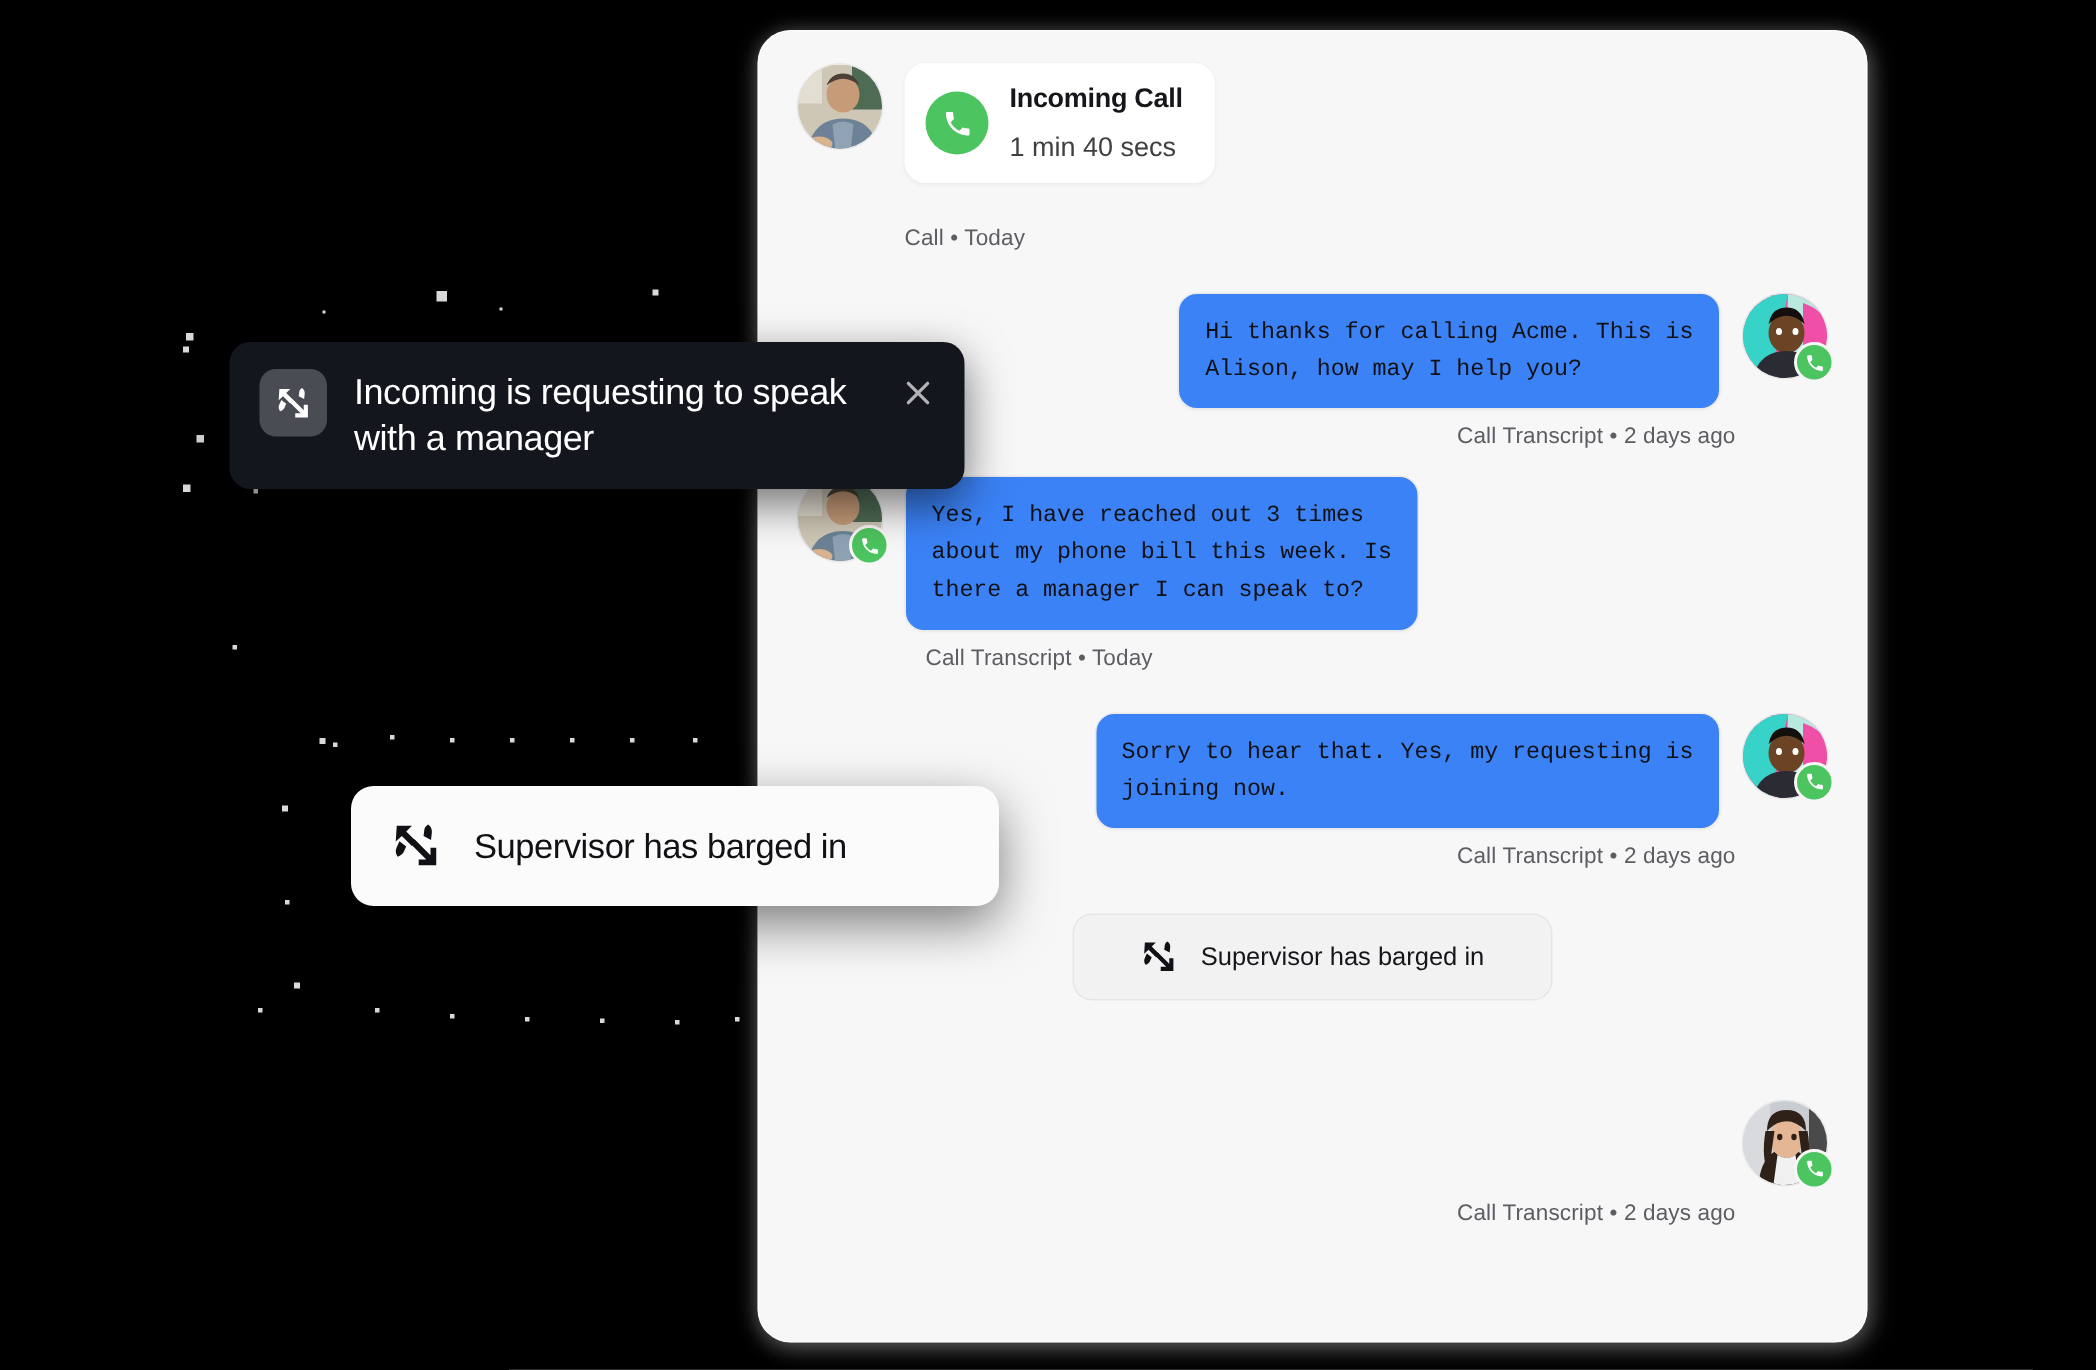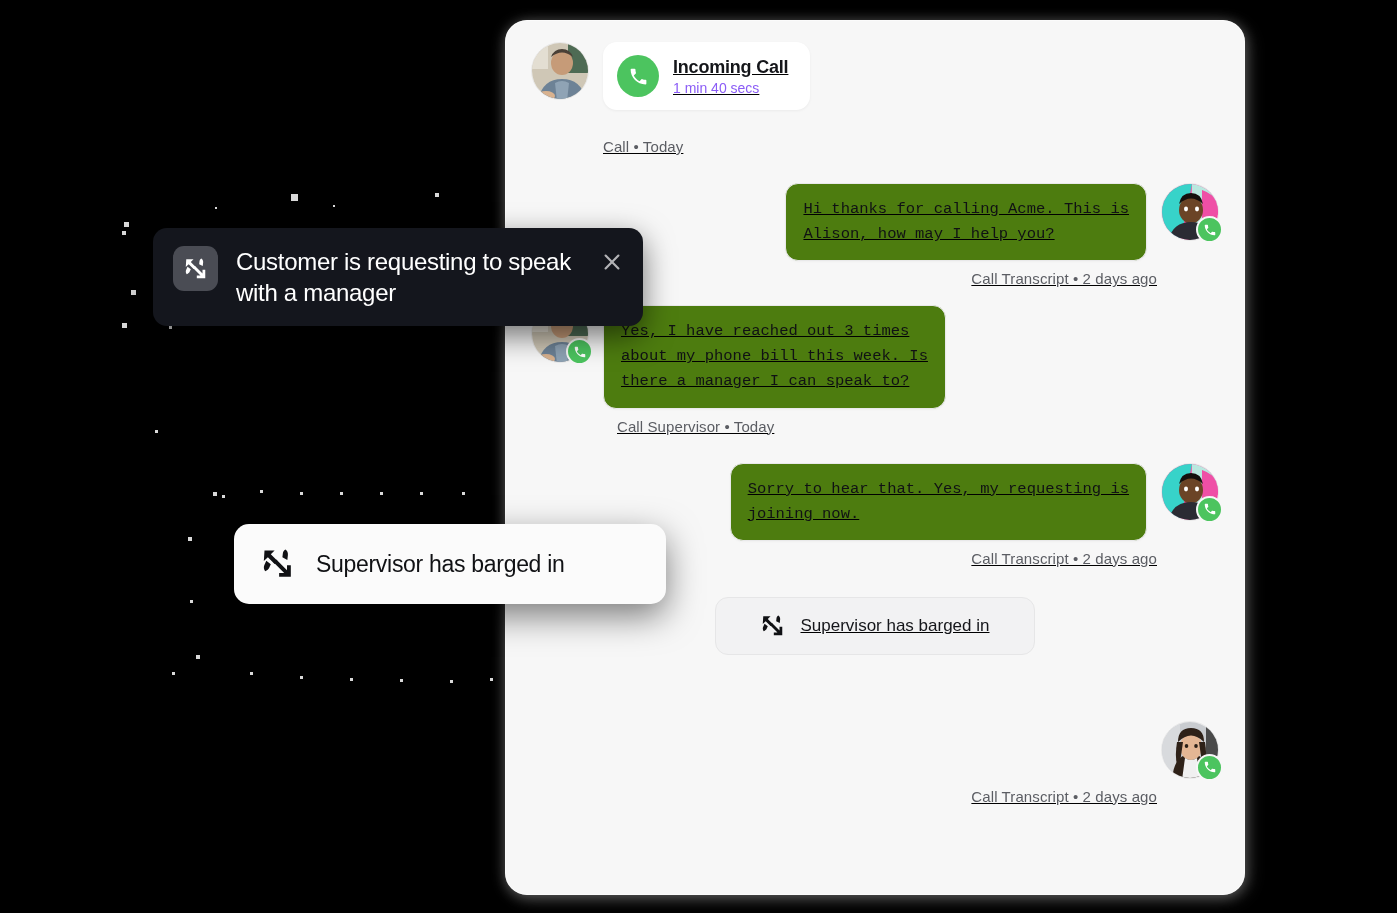--- a/index.html
+++ b/index.html
@@ -38,21 +38,21 @@
   }
   
   #chat-panel::before{
     content:"";
     position:absolute; inset:0;
     border-radius:22px;
     border:1px solid rgba(255,255,255,0.55);
     pointer-events:none;
   }
 
-  .panel-inner { position: relative; width: 100%; height: 100%; padding: 22px 26px 0 26px; text-decoration: underline; }
+  .panel-inner { position: relative; width: 100%; height: 100%; padding: 22px 26px 0 26px; }
 
   
   .call-header { display: flex; align-items: flex-start; gap: 14px; }
 
   .avatar {
     position: relative;
     width: 58px; height: 58px;
     border-radius: 50%;
     flex: 0 0 58px;
     overflow: visible;
@@ -84,37 +84,37 @@
     box-shadow: 0 1px 3px rgba(0,0,0,.05);
   }
   .call-circle {
     width: 42px; height: 42px; border-radius: 50%;
     background: #4cc45f;
     display: flex; align-items: center; justify-content: center;
     flex: 0 0 42px;
   }
   .call-circle svg { width: 21px; height: 21px; fill: #ffffff; }
   .call-title { font-size: 18px; font-weight: 700; color: #15161a; letter-spacing: -.2px; }
-  .call-sub { font-size: 14px; color: #8b5cf6; margin-top: 2px; }
+  .call-sub { font-size: 18px; color: #404040; margin-top: 12px; }
 
   .meta {
     font-size: 15px;
     color: #5b5d63;
     letter-spacing: .1px;
   }
   .meta-left  { margin: 9px 0 0 86px; }
   .meta-right { text-align: right; margin-top: 9px; padding-right: 62px; }
 
   
   .row { display: flex; align-items: flex-start; gap: 14px; }
   .row.right { justify-content: flex-end; }
   .row.left  { justify-content: flex-start; }
 
   .bubble {
-    background: #4d7c0f;
+    background: #3b82f6;
     border: 1px solid #e9e9ea;
     border-radius: 13px;
     padding: 13px 17px;
     font-family: "Liberation Mono", "DejaVu Sans Mono", monospace;
     font-size: 15.5px;
     line-height: 1.62;
     color: #101114;
     white-space: pre;
     box-shadow: 0 1px 2px rgba(0,0,0,.03);
   }
@@ -307,21 +307,21 @@
             <div class="badge-phone">
               <svg viewBox="0 0 24 24" aria-hidden="true">
                 <path d="M6.6 10.8c1.4 2.8 3.8 5.1 6.6 6.6l2.2-2.2c.3-.3.7-.4 1-.2 1.2.4 2.4.6 3.6.6.6 0 1 .4 1 1V20c0 .6-.4 1-1 1C10.6 21 3 13.4 3 4c0-.6.4-1 1-1h3.5c.6 0 1 .4 1 1 0 1.3.2 2.5.6 3.6.1.4 0 .8-.2 1l-2.3 2.2z"></path>
               </svg>
             </div>
           </div>
           <div class="bubble">Yes, I have reached out 3 times
 about my phone bill this week. Is
 there a manager I can speak to?</div>
         </div>
-        <div class="meta meta-left">Call Supervisor • Today</div>
+        <div class="meta meta-left">Call Transcript • Today</div>
       </div>
 
       <div class="row-right-wrap">
         <div class="row right">
           <div class="bubble">Sorry to hear that. Yes, my requesting is
 joining now.</div>
           <div class="avatar">
             <div class="face">
               <svg viewBox="0 0 58 58" width="58" height="58" aria-hidden="true">
                 <rect width="58" height="58" fill="#f24ca0"></rect>
@@ -390,21 +390,21 @@
 
   <div id="toast-dark">
     <div class="toast-icon-box">
       <svg viewBox="0 0 32 32" aria-hidden="true">
         <path d="M4 4 h9 l-3.4 3.4 6 6 -2.6 2.6 -6 -6 L3.4 13.4z" fill="#ffffff"></path>
         <path d="M22.6 3.2c1.6 1.1 2.4 2.9 2.2 4.8l-.5 4.4-4.4-2.4.4-3.4c.1-1.3.9-2.6 2.3-3.4z" fill="#ffffff"></path>
         <path d="M4.6 22.4c-1.2-1.5-1.5-3.5-.8-5.2l1.8-4 4 3.1-1.4 3.1c-.5 1.2-1.8 2.3-3.6 3z" fill="#ffffff"></path>
         <path d="M12 14.5l9.5 9.5H17v3.4h10.4V17h-3.4v4.5l-9.5-9.5z" fill="#ffffff"></path>
       </svg>
     </div>
-    <div class="msg">Customer is requesting to speak with a manager</div>
+    <div class="msg">Incoming is requesting to speak with a manager</div>
     <div class="close-x">
       <svg viewBox="0 0 24 24" aria-hidden="true">
         <path d="M5 5 L19 19 M19 5 L5 19" stroke-width="2.4" stroke-linecap="round" fill="none"></path>
       </svg>
     </div>
   </div>
 
   <div id="toast-light">
     <svg class="icon-barge-lg" viewBox="0 0 32 32" aria-hidden="true">
       <path d="M4 4 h9 l-3.4 3.4 6 6 -2.6 2.6 -6 -6 L3.4 13.4z" fill="#101114"></path>

